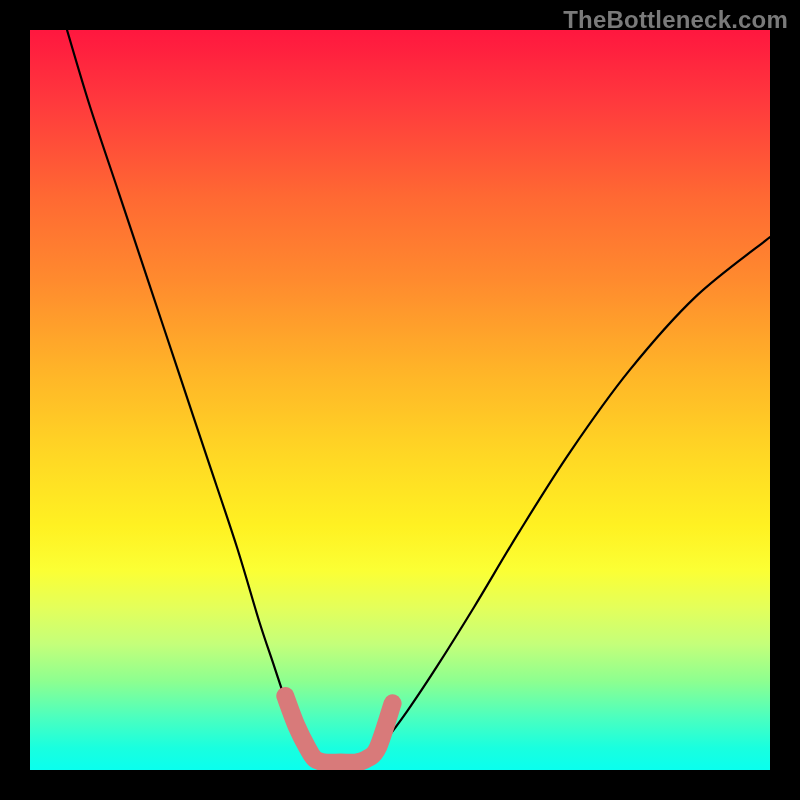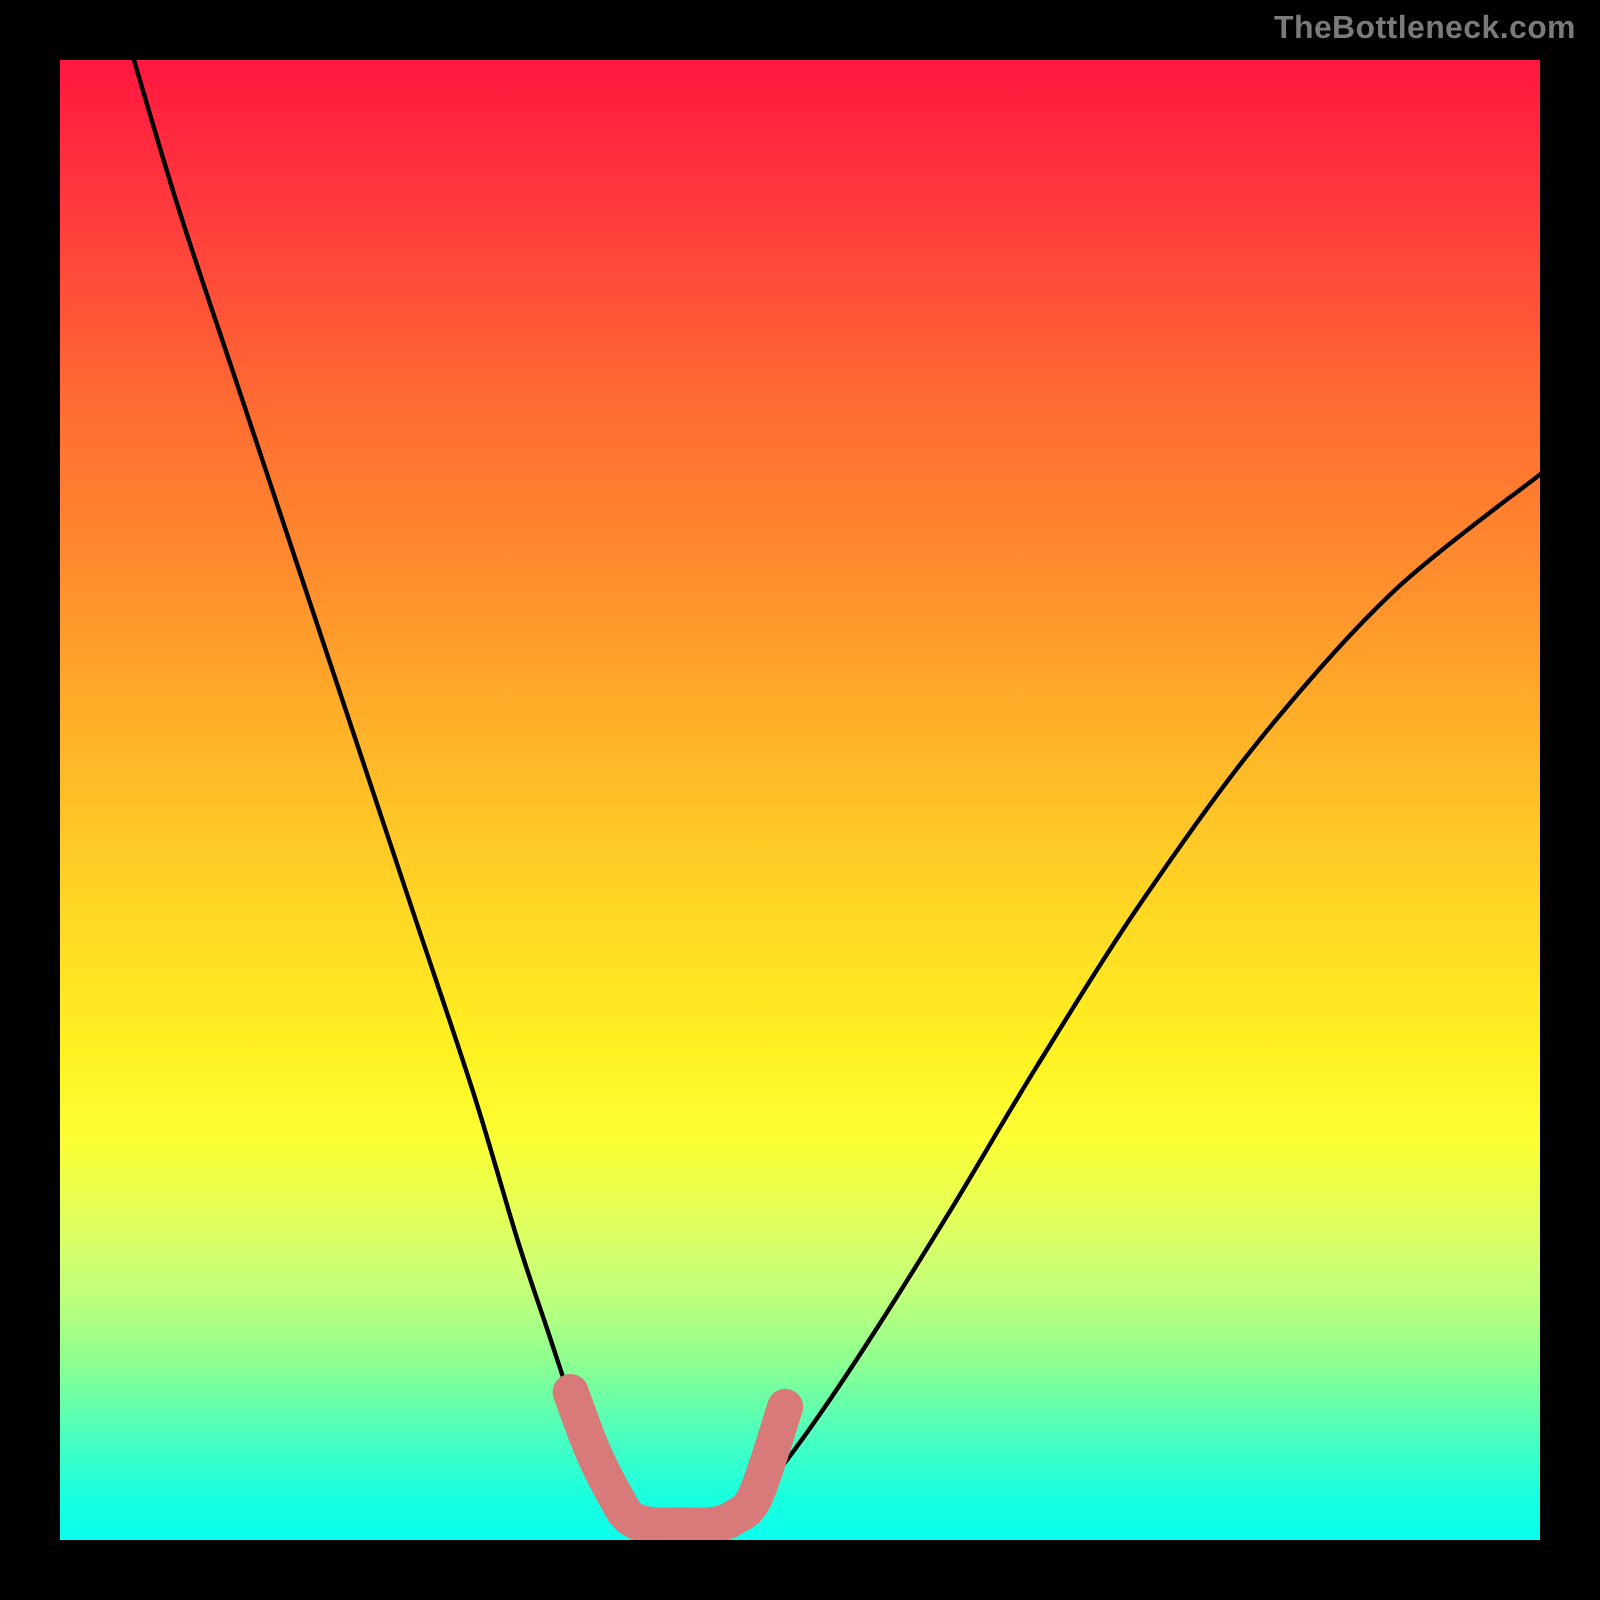--- a/index.html
+++ b/index.html
@@ -38,21 +38,21 @@
       #4affc0 93%,
       #19ffdf 97%,
       #0affee 100%
     );
   }
   .watermark {
     position: absolute;
     top: 6px;
     right: 12px;
     color: #7a7a7a;
-    font-size: 16px;
+    font-size: 24px;
     font-weight: 600;
     z-index: 3;
     letter-spacing: 0.2px;
   }
   svg.overlay {
     position: absolute;
     left: 0; top: 0;
     width: 740px; height: 740px;
     z-index: 2;
   }

